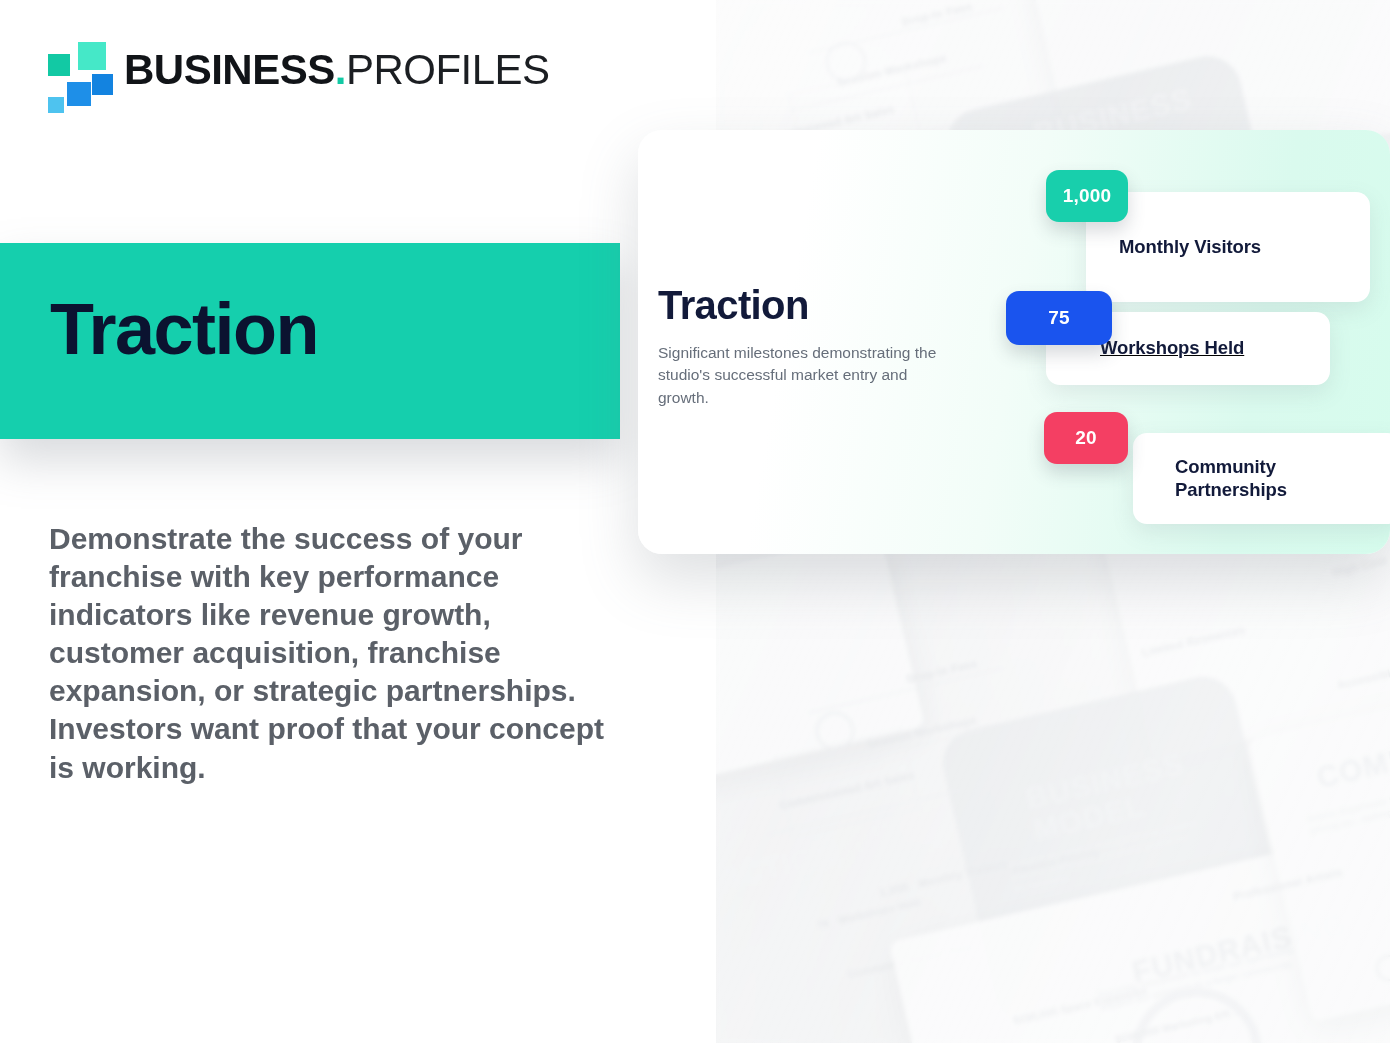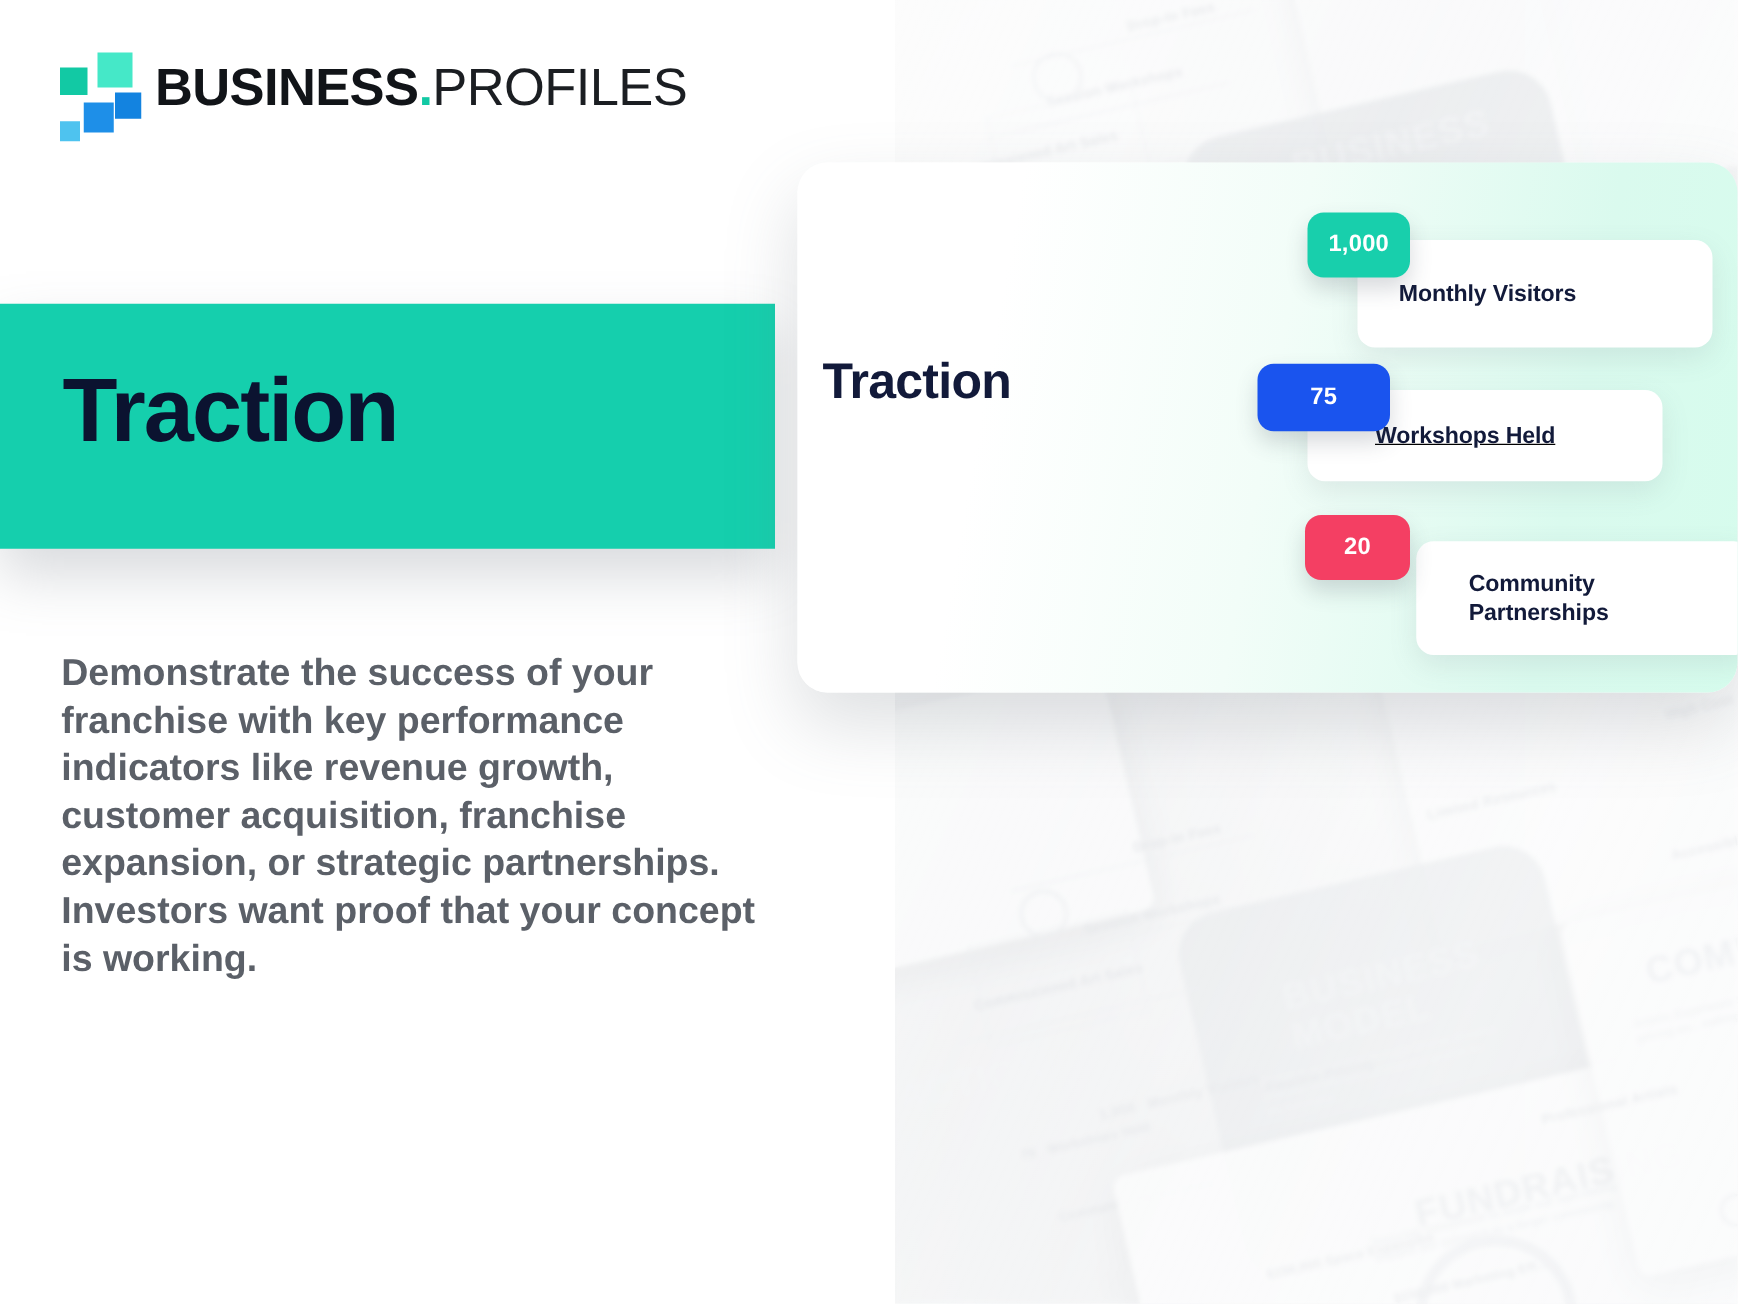--- a/index.html
+++ b/index.html
@@ -223,21 +223,21 @@
     font-size: 18.5px;
     font-weight: 800;
     color: #121A3A;
     letter-spacing: -0.1px;
     line-height: 1.22;
     white-space: pre-line;
   }
 
   
   .stat-1 .stat-badge { left: 408px; top: 40px;  width: 82px; height: 52px; }
-  .stat-1 .stat-panel { left: 448px; top: 62px;  width: 284px; height: 86px; padding-left: 33px; }
+  .stat-1 .stat-panel { left: 448px; top: 62px;  width: 284px; height: 110px; padding-left: 33px; }
   
   .stat-2 .stat-badge { left: 368px; top: 161px; width: 106px; height: 54px; }
   .stat-2 .stat-panel { left: 408px; top: 182px; width: 284px; height: 73px; padding-left: 54px; text-decoration: underline; }
   
   .stat-3 .stat-badge { left: 406px; top: 282px; width: 84px; height: 52px; }
   .stat-3 .stat-panel { left: 464px; top: 303px; width: 268px; height: 91px; padding-left: 42px; margin-left: 31px; }
 </style>
 </head>
 <body>
 
@@ -329,20 +329,21 @@
   <div class="banner">
     <div class="banner-title">Traction</div>
   </div>
 
   <p class="lead">Demonstrate the success of your franchise with key performance indicators like revenue growth, customer acquisition, franchise expansion, or strategic partnerships. Investors want proof that your concept is working.</p>
 
   <div class="card">
 
     <div class="card-left">
       <div class="card-title">Traction</div>
+      <div class="card-sub">Significant milestones demonstrating the studio's successful market entry and growth.</div>
     </div>
 
     <div class="stat stat-1">
       <div class="stat-panel">
         <span class="stat-label">Monthly Visitors</span>
       </div>
       <div class="stat-badge" style="background:#18CFAC;">1,000</div>
     </div>
 
     <div class="stat stat-2">

